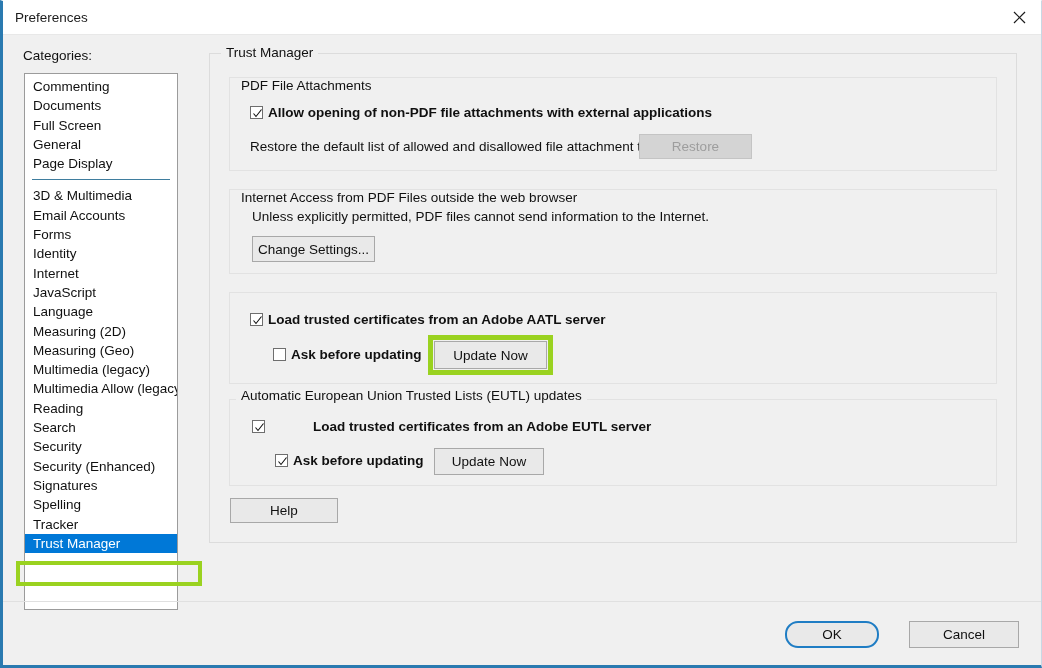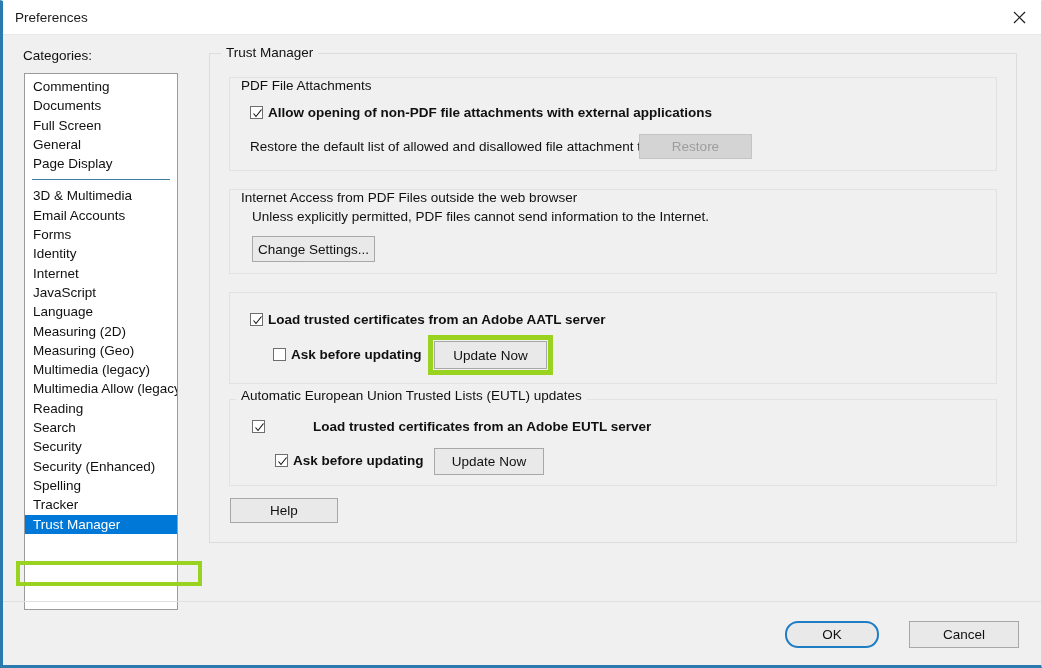--- a/index.html
+++ b/index.html
@@ -255,20 +255,21 @@
     <div class="cat-item">JavaScript</div>
     <div class="cat-item">Language</div>
     <div class="cat-item">Measuring (2D)</div>
     <div class="cat-item">Measuring (Geo)</div>
     <div class="cat-item">Multimedia (legacy)</div>
     <div class="cat-item">Multimedia Allow (legacy)</div>
     <div class="cat-item">Reading</div>
     <div class="cat-item">Search</div>
     <div class="cat-item">Security</div>
     <div class="cat-item">Security (Enhanced)</div>
+    <div class="cat-item">Signatures</div>
     <div class="cat-item">Spelling</div>
     <div class="cat-item">Tracker</div>
     <div class="cat-item selected">Trust Manager</div>
 
   </div>
 
   <div id="cat-highlight"></div>
 
   <div id="main-group"></div>
   <div id="main-group-title">Trust Manager</div>

